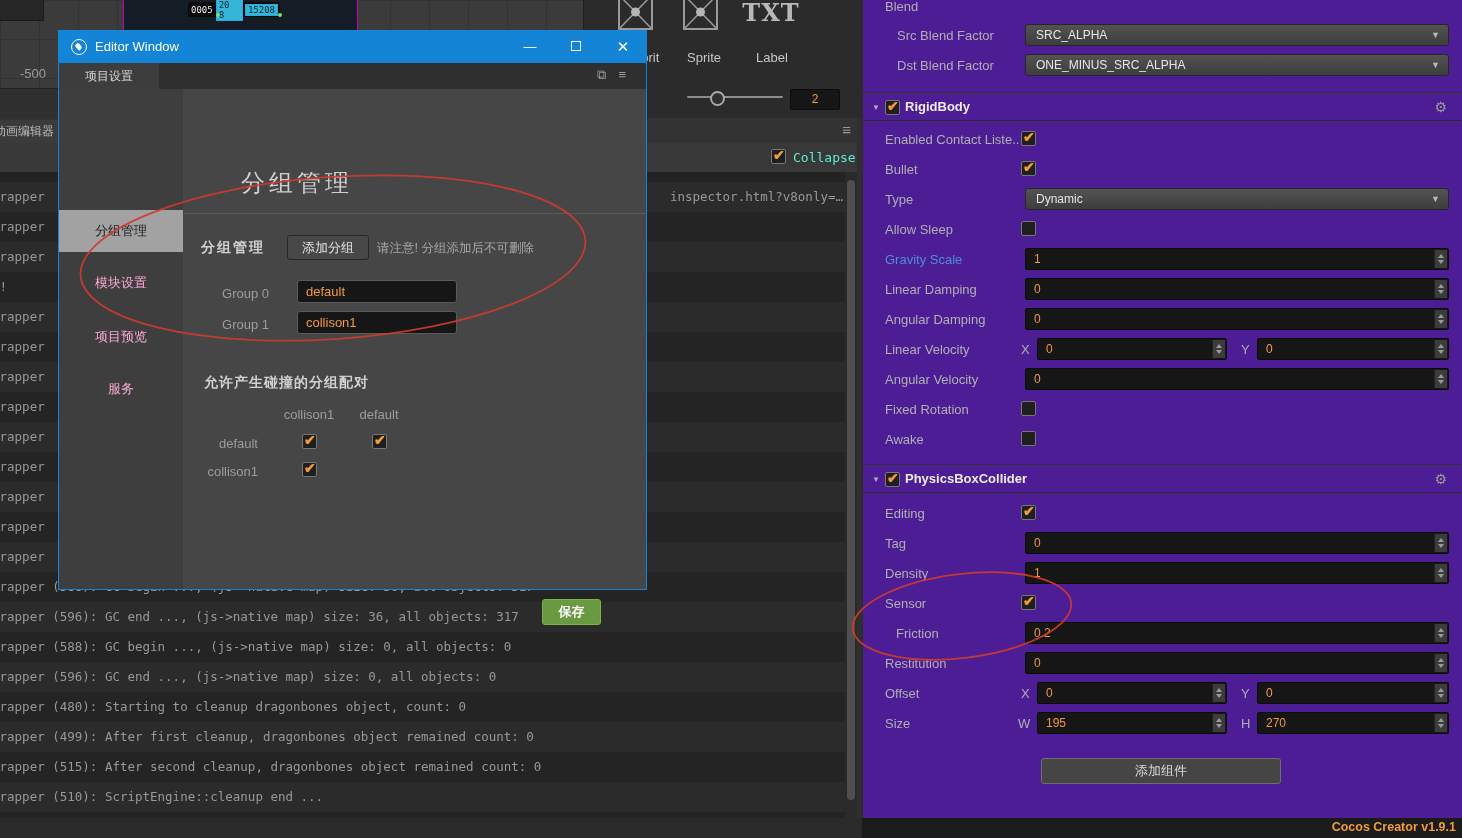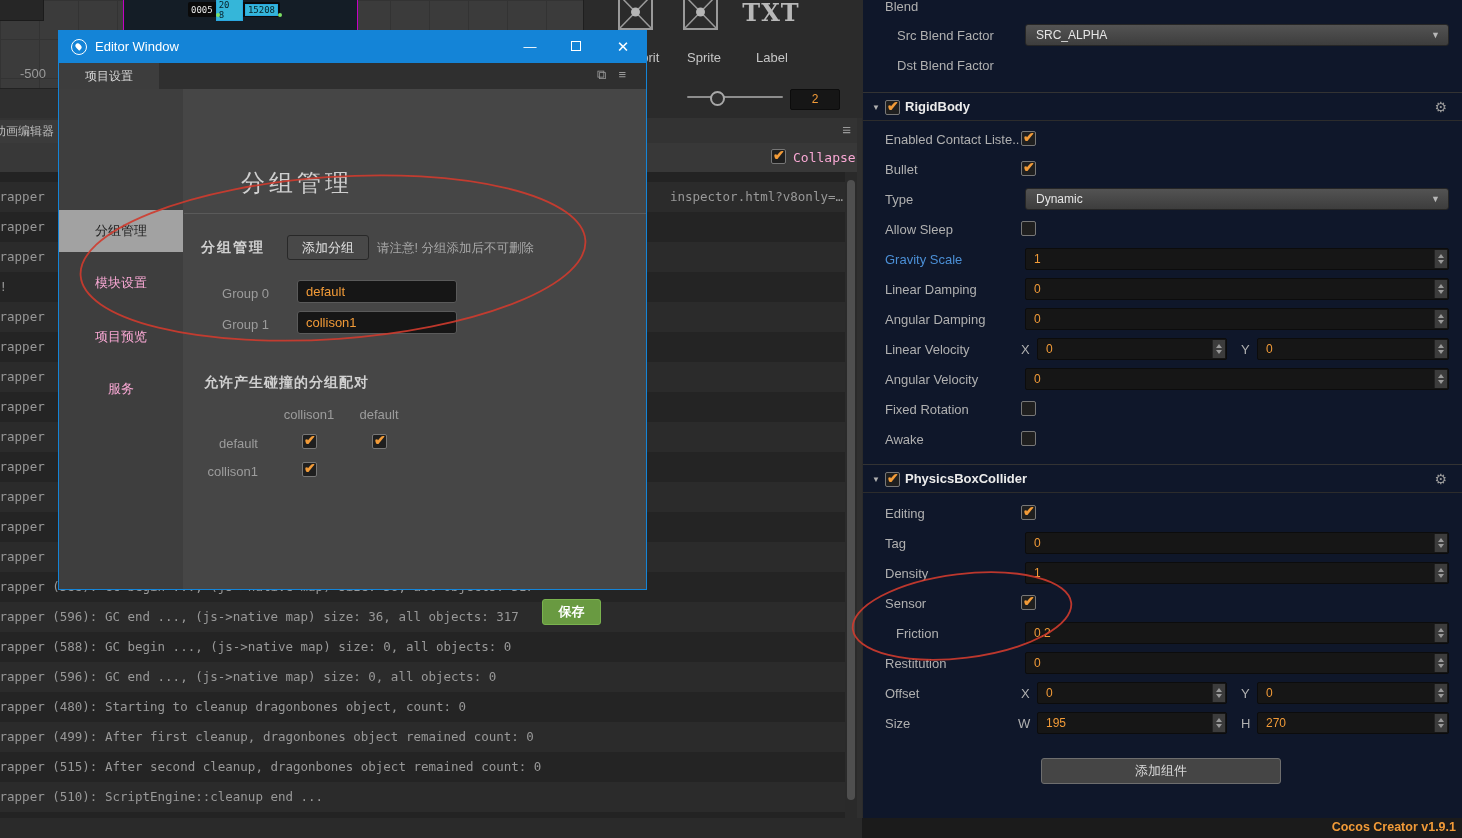--- a/index.html
+++ b/index.html
@@ -30,36 +30,36 @@
   #slider-handle{left:126px;top:91px;width:11px;height:11px;border-radius:50%;background:#2f2f2f;border:2px solid #a8a8a8;}
   #slider-value{left:206px;top:89px;width:48px;height:19px;background:#161616;border:1px solid #0c0c0c;border-radius:2px;
     color:#f29b38;font-size:12px;text-align:center;line-height:19px;}
   
   #panel-strip{left:0;top:118px;width:857px;height:25px;background:#333;}
   #anim-tab{left:-14px;top:2px;width:76px;height:23px;background:#3b3b3b;color:#bdbdbd;font-size:12px;
     text-align:center;line-height:23px;overflow:hidden;white-space:nowrap;}
   #panel-menu{right:6px;top:3px;color:#9a9a9a;font-size:15px;}
   #console-toolbar{left:0;top:143px;width:857px;height:29px;background:#383838;border-bottom:1px solid #222;}
   #collapse-box{left:771px;top:6px;}
-  #collapse-label{left:793px;top:7px;font-family:"DejaVu Sans Mono",monospace;font-size:13px;color:#f9a8d4;}
+  #collapse-label{left:793px;top:7px;font-family:"DejaVu Sans Mono",monospace;font-size:13px;color:#5eead4;}
   
   #console{left:0;top:172px;width:857px;height:646px;background:#232323;border-bottom:1px solid #141414;overflow:hidden;}
   .crow{position:relative;width:100%;height:30px;line-height:30px;white-space:nowrap;
     font-family:"DejaVu Sans Mono",monospace;font-size:12.5px;color:#989898;overflow:hidden;}
   .crow.even{background:#2b2b2b;} .crow.odd{background:#242424;}
   .crow .lt{margin-left:-8px;}
   .crow .rt{position:absolute;right:14px;top:0;}
   #console-scrollbar{left:845px;top:172px;width:12px;height:646px;background:#2a2a2a;}
   #console-thumb{left:847px;top:180px;width:8px;height:620px;background:#4f4f4f;border-radius:4px;}
   
   #status-left{left:0;top:818px;width:862px;height:20px;background:#2a2a2a;}
   #status-right{left:862px;top:818px;width:600px;height:20px;background:#1b1b1b;}
   #version{right:6px;top:820px;color:#f29b38;font-weight:bold;font-size:12.5px;}
   
-  #inspector{left:862px;top:0;width:600px;height:818px;background:#0f172a;border-left:1px solid #2b2b2b;box-sizing:border-box;}
+  #inspector{left:862px;top:0;width:600px;height:818px;background:#4c1d95;border-left:1px solid #2b2b2b;box-sizing:border-box;}
   .ilabel{position:absolute;left:22px;font-size:13px;color:#b0b0b0;white-space:nowrap;}
   .ilabel.blue{color:#4b8fd6;}
   .dropdown{position:absolute;left:162px;width:424px;height:22px;box-sizing:border-box;
     background:linear-gradient(#535353,#3d3d3d);border:1px solid #262626;border-radius:3px;
     color:#e5e5e5;font-size:12px;line-height:20px;padding-left:10px;}
   .dropdown::after{content:"▼";position:absolute;right:8px;top:0;font-size:9px;color:#b8b8b8;line-height:20px;}
   .num{position:absolute;height:22px;box-sizing:border-box;background:#161616;border:1px solid #0c0c0c;border-radius:2px;
     color:#f29b38;font-size:12px;line-height:20px;padding-left:8px;}
   .num .spin{position:absolute;right:1px;top:1px;bottom:1px;width:12px;background:#3c3c3c;border-left:1px solid #222;}
   .num .spin::before{content:"";position:absolute;left:3px;top:4px;border-left:3px solid transparent;border-right:3px solid transparent;border-bottom:4px solid #9a9a9a;}
@@ -189,20 +189,21 @@
   <div id="status-left" class="abs"></div>
   <div id="status-right" class="abs"></div>
   <div id="version" class="abs">Cocos Creator v1.9.1</div>
 
   <div id="inspector" class="abs">
     <div class="ilabel" style="top:-1px;">Blend</div>
 
     <div class="ilabel" style="top:28px;left:34px;">Src Blend Factor</div>
     <div class="dropdown" style="top:24px;"><span>SRC_ALPHA</span></div>
     <div class="ilabel" style="top:58px;left:34px;">Dst Blend Factor</div>
+    <div class="dropdown" style="top:54px;"><span>ONE_MINUS_SRC_ALPHA</span></div>
 
     <div class="divline" style="top:92px;"></div>
     <div class="sec-head" style="top:96px;">
       <span class="tri">▼</span>
       <span class="cb checked" style="left:22px;top:4px;"></span>
       <span class="title">RigidBody</span>
       <span class="gear">⚙</span>
     </div>
 
     <div class="ilabel" style="top:132px;">Enabled Contact Liste..</div>

